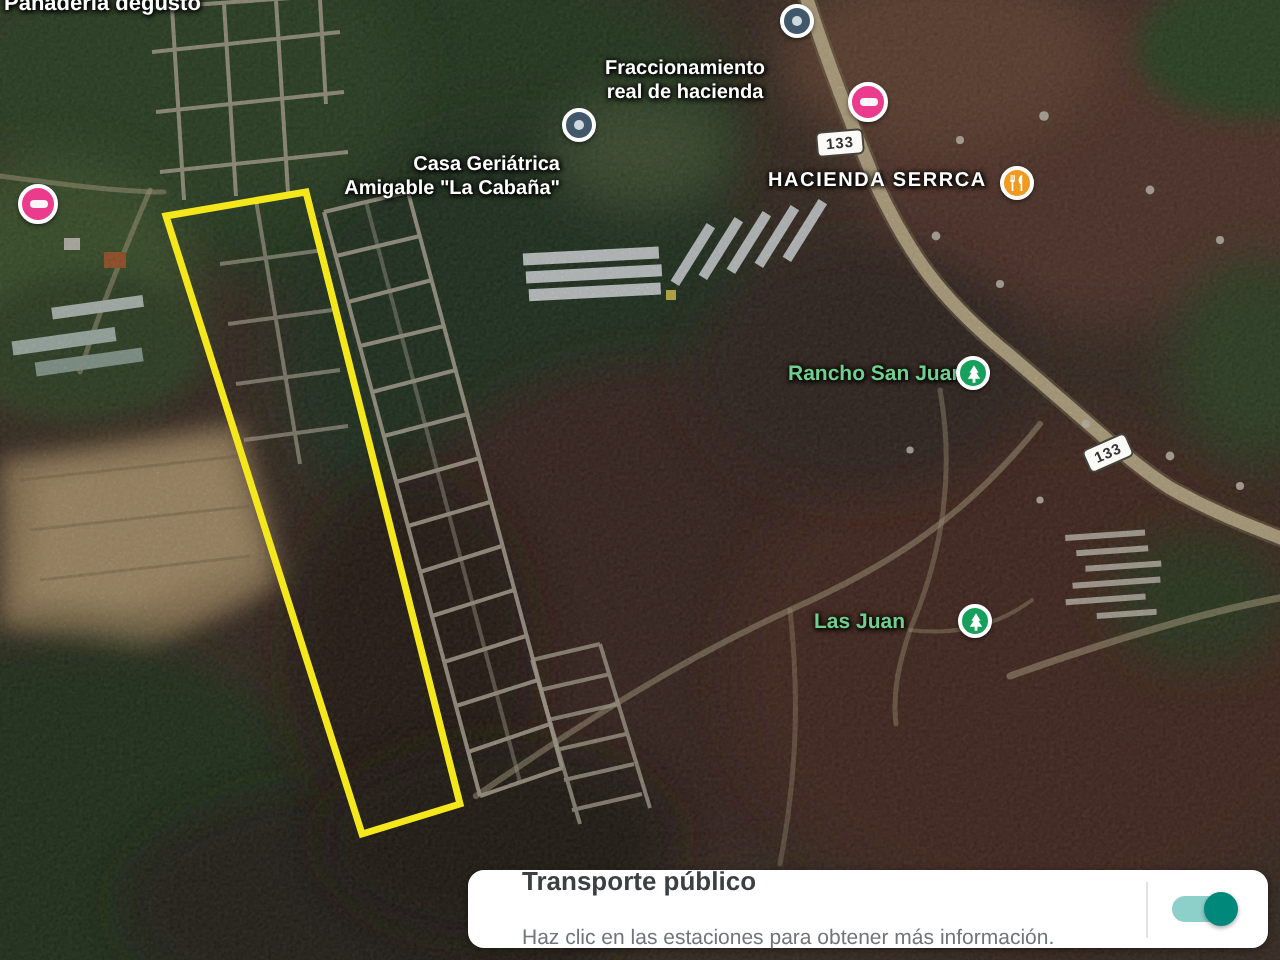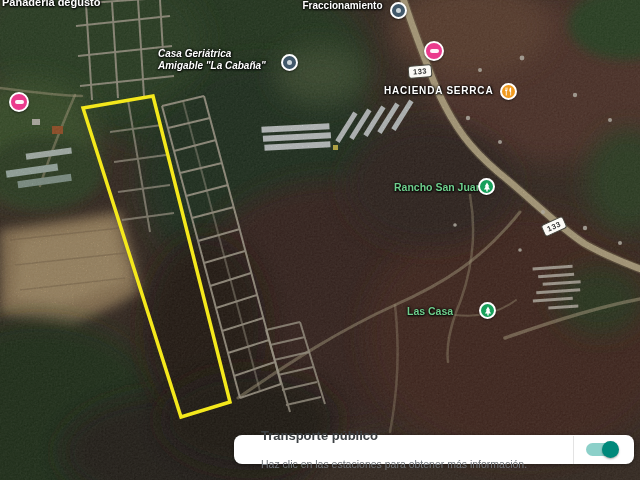--- a/index.html
+++ b/index.html
@@ -2,37 +2,37 @@
 <html><head>
 <meta charset="utf-8">
 <style>
   html,body{margin:0;padding:0;background:#000;}
   .stage{position:relative;width:640px;height:480px;overflow:hidden;font-family:"Liberation Sans",sans-serif;background:#0c4a6e;}
   .map-svg{position:absolute;left:0;top:0;}
   .map-label{position:absolute;color:#fff;font-weight:bold;
     text-shadow:0 1px 2px rgba(0,0,0,.95),0 0 3px rgba(0,0,0,.85),1px 0 2px rgba(0,0,0,.8);
     white-space:nowrap;pointer-events:none;}
   .label-green{color:#6fcf8d;}
-  .label-two-line{white-space:normal;line-height:12px;}
+  .label-two-line{white-space:normal;line-height:12px;margin-top:29px;}
   .center{text-align:center;}
-  .right{text-align:left;font-style:italic;}
+  .right{text-align:right;}
   .poi-marker{position:absolute;width:17px;height:17px;border-radius:50%;
     border:2px solid #fff;box-sizing:border-box;box-shadow:0 1px 2px rgba(0,0,0,.5);
     display:flex;align-items:center;justify-content:center;}
   .poi-default{background:#41586a;}
   .poi-default .dot{width:5px;height:5px;border-radius:50%;background:#cfd8dc;}
   .poi-restaurant{background:#f09a1f;}
   .poi-tree{background:#17a05b;}
   .poi-pink{background:#ea3b8d;width:20px;height:20px;}
   .poi-pink .pill{width:9px;height:4px;border-radius:2px;background:#fff;opacity:.95;}
   .route-shield{position:absolute;width:24px;height:13px;background:#fbfaf6;
     border:1.5px solid #43433b;border-radius:3px;box-sizing:border-box;
     font-size:7.5px;font-weight:bold;color:#333;display:flex;align-items:center;
     justify-content:center;letter-spacing:.5px;}
-  .transit-card{position:absolute;left:234px;top:435px;width:400px;height:29px;
+  .transit-card{position:absolute;left:234px;top:435px;width:400px;height:39px;
     background:#fff;border-radius:8px;box-shadow:0 1px 4px rgba(0,0,0,.4);
     display:flex;align-items:center;}
   .card-text{flex:1;padding-left:27px;overflow:hidden;}
   .card-title{font-size:13px;font-weight:bold;color:#3c4043;line-height:15px;}
   .card-subtitle{font-size:10.5px;color:#70757a;line-height:13px;margin-top:15px;white-space:nowrap;}
   .card-divider{width:1px;height:28px;background:#e3e3e3;margin:0 12px 0 8px;}
   .toggle{position:relative;width:32px;height:13px;margin-right:16px;cursor:pointer;}
   .toggle-track{position:absolute;left:0;top:0;width:32px;height:13px;border-radius:7px;
     background:rgba(0,150,136,.45);}
   .toggle-knob{position:absolute;right:-1px;top:-2px;width:17px;height:17px;border-radius:50%;
@@ -173,32 +173,33 @@
     <rect width="640" height="480" filter="url(#grainDark)" opacity=".28"></rect>
     <rect width="640" height="480" filter="url(#grainLight)" opacity=".10"></rect>
 
     <polygon points="83,108 153,96 230,402 181,417" fill="none" stroke="#f4e81c" stroke-width="3.5"></polygon>
   </svg>
 
   <div class="map-label" style="left:2px;top:-4px;font-size:11px;">Panadería degusto</div>
 
   <div class="map-label label-two-line center" style="left:290px;top:0px;width:105px;font-size:10px;">
     <div>Fraccionamiento</div>
+    <div>real de hacienda</div>
   </div>
 
   <div class="map-label label-two-line right" style="left:158px;top:48px;width:122px;font-size:10px;">
     <div>Casa Geriátrica</div>
     <div>Amigable "La Cabaña"</div>
   </div>
 
   <div class="map-label" style="left:368px;top:85px;font-size:10px;letter-spacing:.8px;margin-left:16px;">HACIENDA SERRCA</div>
 
   <div class="map-label label-green" style="left:394px;top:181px;font-size:10.5px;">Rancho San Juan</div>
 
-  <div class="map-label label-green" style="left:407px;top:305px;font-size:10.5px;">Las Casa</div>
+  <div class="map-label label-green" style="left:407px;top:305px;font-size:10.5px;">Las Juan</div>
 
   <div class="route-shield" style="left:408px;top:65px;transform:rotate(-5deg);">133</div>
   <div class="route-shield" style="left:542px;top:220px;transform:rotate(-24deg);">133</div>
 
   <div class="poi-marker poi-default" style="left:390px;top:2px;">
     <div class="dot"></div>
   </div>
 
   <div class="poi-marker poi-default" style="left:281px;top:54px;">
     <div class="dot"></div>

